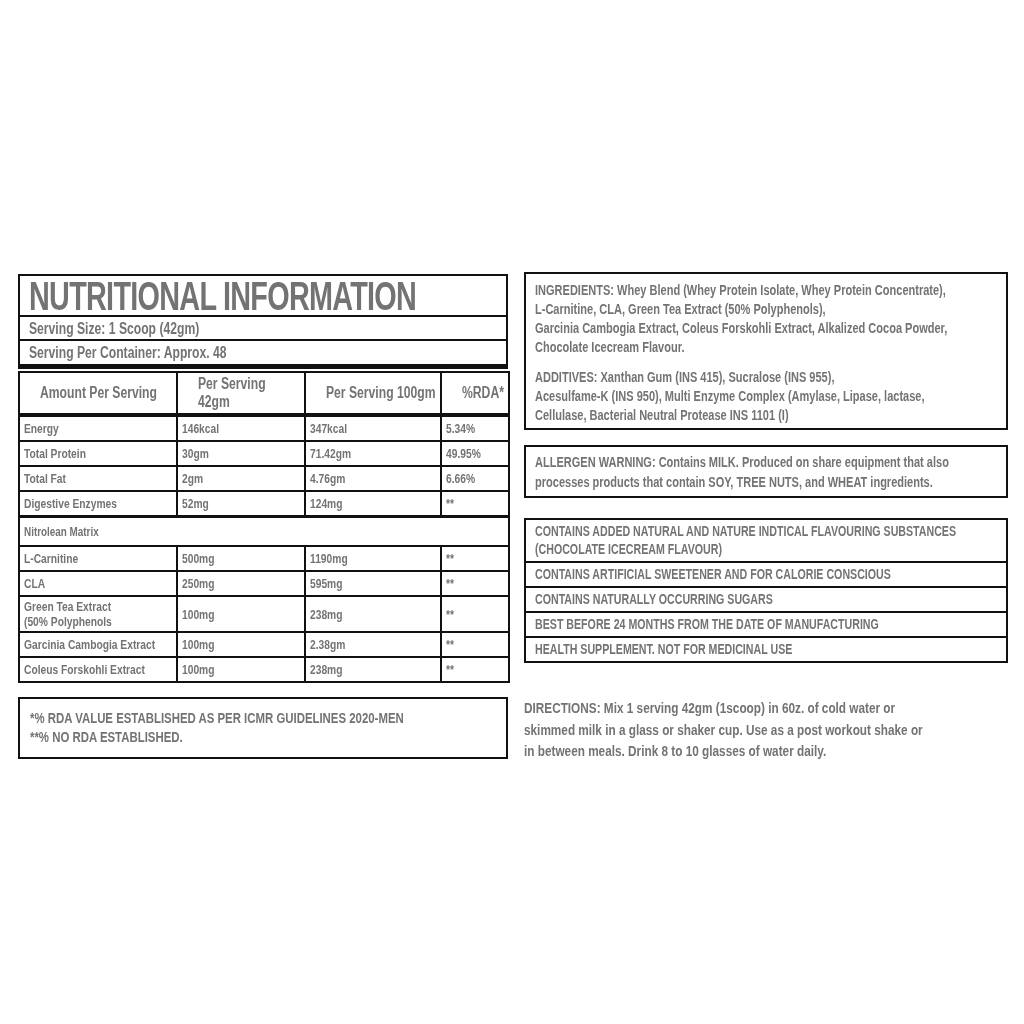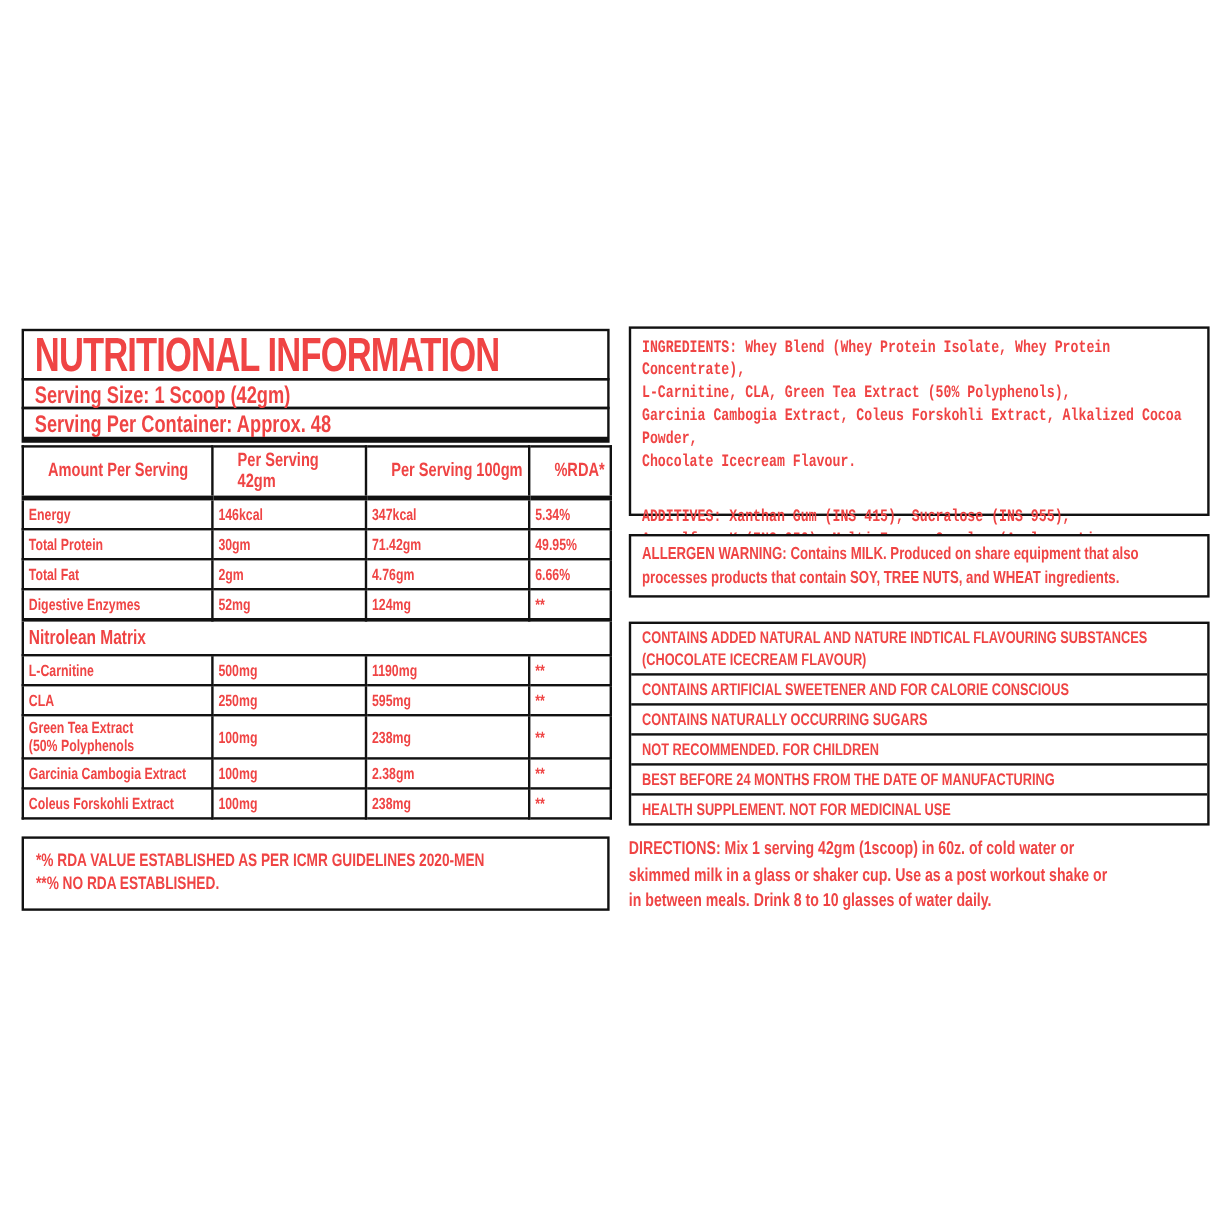--- a/index.html
+++ b/index.html
@@ -1,52 +1,52 @@
 <!DOCTYPE html>
 <html><head>
 <meta charset="utf-8">
 <style>
   html,body { margin:0; padding:0; background:#ffffff; }
   .canvas {
     position:relative; width:1024px; height:1024px; background:#ffffff;
     font-family:"Liberation Sans","DejaVu Sans",sans-serif;
-    font-weight:bold; color:#ef4444; overflow:hidden;
+    font-weight:bold; color:#737373; overflow:hidden;
   }
   
   .cnd { display:inline-block; width:131%; transform:scaleX(0.76); transform-origin:0 50%; white-space:pre-line; }
   .cnd.block { display:block; transform-origin:0 0; }
 
   
   .left { position:absolute; left:18px; top:274px; width:490px; }
   .titlebox { box-sizing:border-box; border:2px solid #111; height:43px; padding:0 0 0 9px; overflow:hidden; }
   .ttl { display:inline-block; font-size:40px; letter-spacing:-1px; transform:scaleX(0.72);
          transform-origin:0 50%; white-space:nowrap; line-height:41px; }
-  .srow { box-sizing:border-box; border:2px solid #111; margin-top:-2px; height:26px; padding:2px 0 10px 9px; font-size:20px; }
+  .srow { box-sizing:border-box; border:2px solid #111; margin-top:-2px; height:26px; padding:2px 0 10px 9px; font-size:16px; }
   .srow .cnd { line-height:20px; }
   .srow.thick { border-bottom-width:5px; height:30px; }
 
   table.nut { border-collapse:collapse; table-layout:fixed; width:490px; margin-top:2px; }
   .nut th, .nut td { border:2px solid #111; text-align:left; vertical-align:middle; padding:2px 4px; overflow:visible; }
   .nut thead th { border-bottom-width:4px; height:27px; font-size:16px;padding-left:20px; }
   .nut td { height:19px; font-size:13.5px; }
-  .nut tr.mhead td { border-top-width:3px; font-size:17px; height:23px; }
+  .nut tr.mhead td { border-top-width:3px; font-size:13px; height:23px; }
   .nut .cnd { line-height:15px; }
   .nut thead .cnd { line-height:18px; }
   .nut tr.mhead .cnd { line-height:19px; }
 
   .fnbox { box-sizing:border-box; border:2px solid #111; margin-top:14px; padding:9px 10px 11px; font-size:15px; }
   .fnbox .line .cnd { line-height:19px; }
   .fnbox .line2 { padding-left:26px; }
 
   
   .right { position:absolute; left:524px; top:272px; width:484px; height:510px; }
   .rbox { position:absolute; left:0; width:484px; box-sizing:border-box; border:2px solid #111; background:#fff; }
-  .ing { top:0; height:158px; padding:7px 9px; font-size:14.5px;font-family:Liberation Mono, monospace; }
+  .ing { top:0; height:158px; padding:7px 9px; font-size:14.5px; }
   .ing p { margin:0; }
-  .ing p + p { margin-top:27px; }
+  .ing p + p { margin-top:11px; }
   .ing .cnd { line-height:19px; }
   .alg { top:173px; height:53px; padding:6px 9px; font-size:14.5px; }
   .alg .cnd { line-height:19.5px; }
   .ntc { top:246px; padding:0; }
   .ntc .cell { border-top:2px solid #111; padding:2px 9px 3px; font-size:14px; }
   .ntc .cell:first-child { border-top:0; }
   .ntc .cnd { line-height:18px; }
   .dir { position:absolute; left:0; top:425px; width:484px; font-size:15.5px; }
   .dir .cnd { line-height:21.5px; }
 </style>
@@ -185,23 +185,20 @@
           <span class="cnd block">CONTAINS ADDED NATURAL AND NATURE INDTICAL FLAVOURING SUBSTANCES
 (CHOCOLATE ICECREAM FLAVOUR)</span>
         </div>
       <div class="cell">
           <span class="cnd block">CONTAINS ARTIFICIAL SWEETENER AND FOR CALORIE CONSCIOUS</span>
         </div>
       <div class="cell">
           <span class="cnd block">CONTAINS NATURALLY OCCURRING SUGARS</span>
         </div>
       <div class="cell">
-          <span class="cnd block">NOT RECOMMENDED. FOR CHILDREN</span>
-        </div>
-      <div class="cell">
           <span class="cnd block">BEST BEFORE 24 MONTHS FROM THE DATE OF MANUFACTURING</span>
         </div>
       <div class="cell">
           <span class="cnd block">HEALTH SUPPLEMENT. NOT FOR MEDICINAL USE</span>
         </div>
     </div>
 
     <div class="dir">
       <p style="margin:0">
           <span class="cnd block"><b>DIRECTIONS:</b> <span>Mix 1 serving 42gm (1scoop) in 60z. of cold water or

